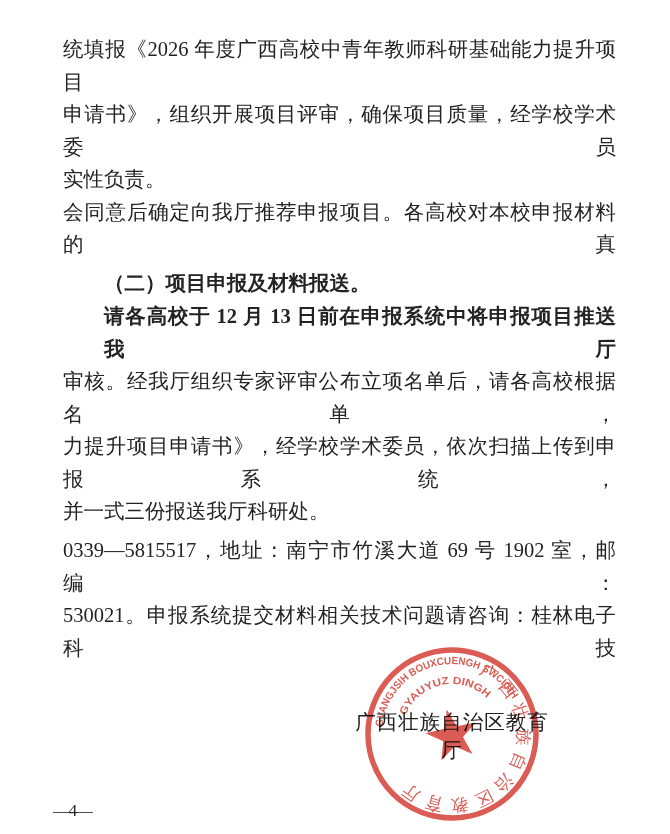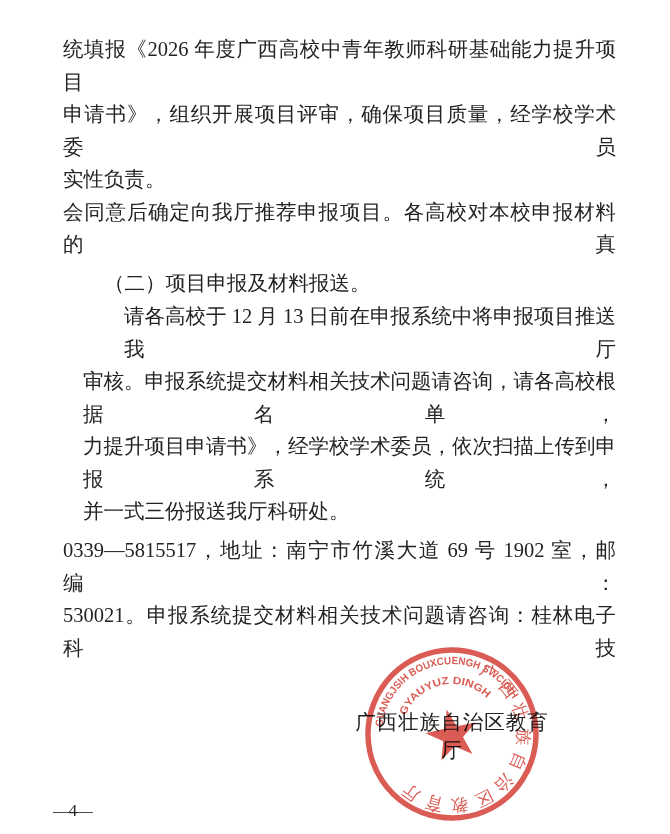--- a/index.html
+++ b/index.html
@@ -24,24 +24,24 @@
   .line {
     display: block;
     line-height: 32.5px;
     white-space: nowrap;
   }
   .line.j {
     white-space: normal;
     text-align: justify;
     text-align-last: justify;
   }
-  .ind  { margin-left: 41px; }
+  .ind  { margin-left: 41px; font-weight: bold; }
   .m-heading   { margin-top: 6.5px; }
   .m-para      { margin-top: 6.5px; }
-  .m-para-sm   { margin-top: 0.5px; margin-left: 20px; }
+  .m-para-sm   { margin-top: 0.5px; }
   .signature {
     position: absolute;
     left: 352px;
     top: 708px;
     width: 200px;
     text-align: center;
     font-size: 20.5px;
   }
   .signature .org  { line-height: 28px; letter-spacing: 1px; }
   .signature .date { line-height: 28px; margin-top: 6px; font-size: 19.5px; }
@@ -87,21 +87,21 @@
       <span class="line">实性负责。</span>
       <span class="line j">会同意后确定向我厅推荐申报项目。各高校对本校申报材料的真</span>
     </p>
 
     <p class="para m-heading">
       <span class="line ind">（二）项目申报及材料报送。</span>
     </p>
 
     <p class="para m-para-sm">
       <span class="line j ind">请各高校于 12 月 13 日前在申报系统中将申报项目推送我厅</span>
-      <span class="line j">审核。申报系统提交材料相关技术问题请咨询，请各高校根据名单，</span>
+      <span class="line j">审核。经我厅组织专家评审公布立项名单后，请各高校根据名单，</span>
       <span class="line j">力提升项目申请书》，经学校学术委员，依次扫描上传到申报系统，</span>
       <span class="line">并一式三份报送我厅科研处。</span>
     </p>
 
     <p class="para m-para">
       <span class="line j">0339—5815517，地址：南宁市竹溪大道 69 号 1902 室，邮编：</span>
       <span class="line j">530021。申报系统提交材料相关技术问题请咨询：桂林电子科技</span>
 
     </p>
 

